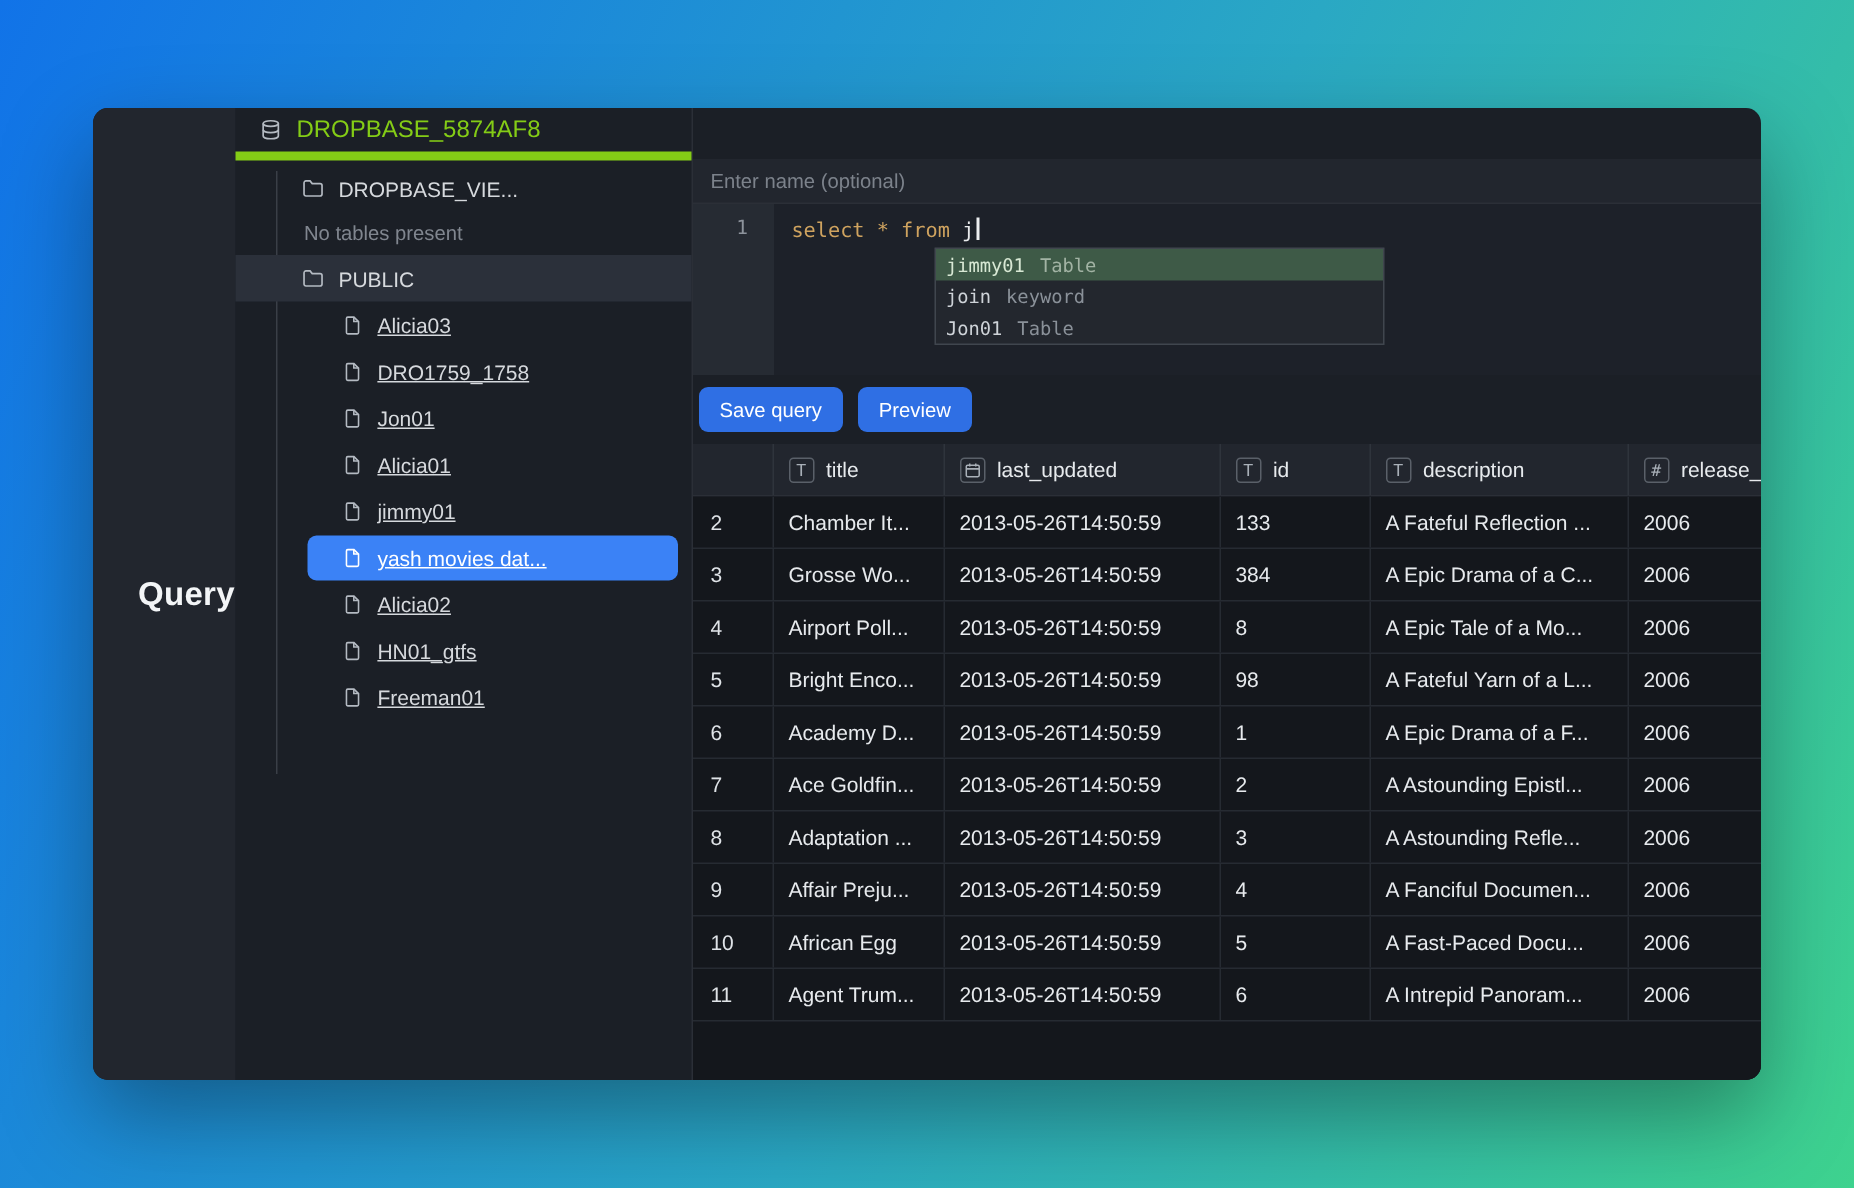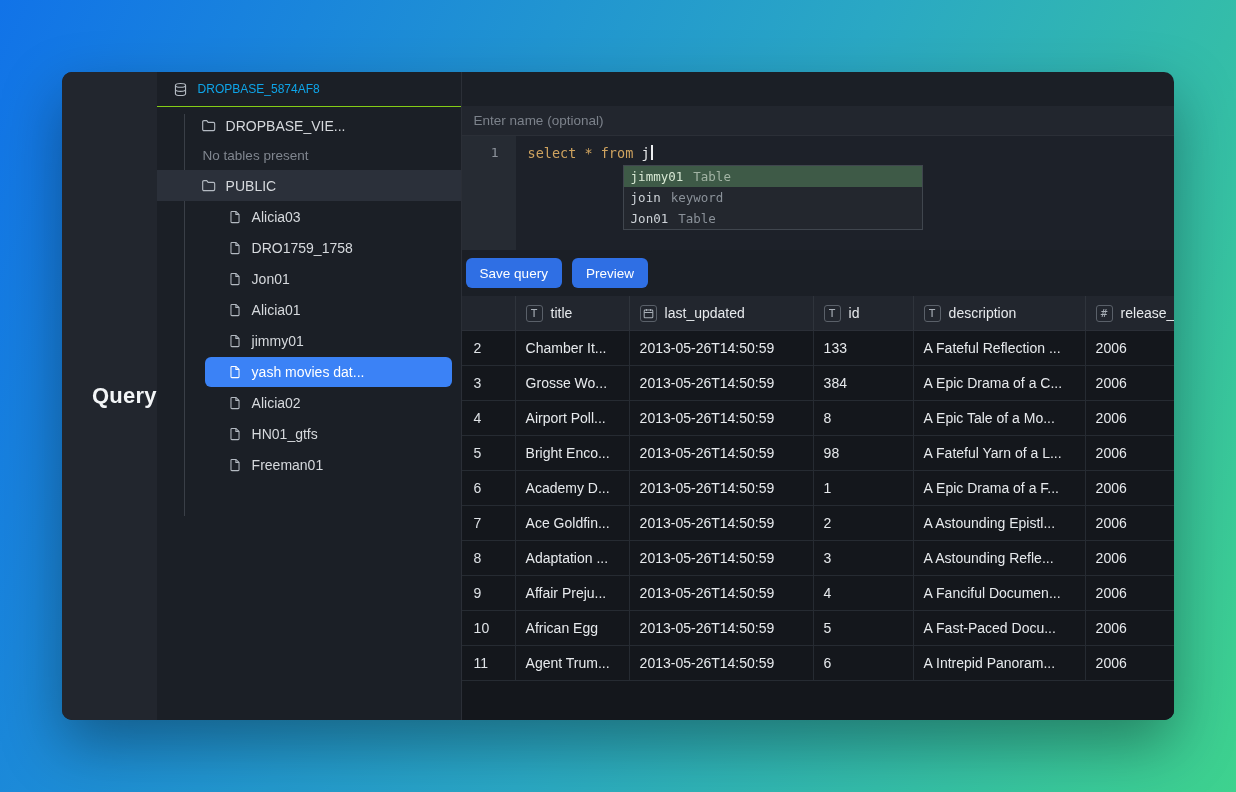--- a/index.html
+++ b/index.html
@@ -15,28 +15,28 @@
     box-shadow:0 24px 60px rgba(0,0,0,.35);
     display:flex; flex-direction:row;
   }
   .titlebar { flex:0 0 80px; background:#22262e; display:flex; align-items:center; padding-left:30px; }
   .titlebar .title { color:#f3f5f7; font-size:22px; font-weight:700; letter-spacing:.2px; }
   .win-body { flex:1; display:flex; min-height:0; }
 
   
   .sidebar { flex:0 0 305px; width:305px; background:#1b1f26; border-right:1px solid #2b2f37; position:relative; }
   .db-row { height:35px; display:flex; align-items:center; gap:10px; padding-left:16px;
-    border-bottom:1px solid #84cc16; color:#0ea5e9; font-size:12px; cursor:pointer; }
+    border-bottom:6px solid #84cc16; color:#84cc16; font-size:16px; cursor:pointer; }
   .indent-guide { position:absolute; left:27px; top:42px; width:1px; height:402px; background:#3a3f47; }
   .tree { padding-top:3px; position:relative; }
   .tree-item { display:flex; align-items:center; gap:10px; color:#d6d9dd; font-size:14px; cursor:pointer; }
   .tree-item.folder { height:31px; padding-left:44px; }
   .tree-item.folder.active { background:#2b303a; }
   .tree-item.empty { height:29px; padding-left:46px; color:#80868f; font-size:13.5px; cursor:default; }
-  .tree-item.table { height:30px; margin:1px 9px 1px 48px; padding-left:23px; border-radius:6px; }
+  .tree-item.table { height:30px; margin:1px 9px 1px 48px; padding-left:23px; border-radius:6px;text-decoration:underline; }
   .tree-item.table.selected { background:#3b82f6; color:#ffffff;text-align:center; }
   .tree-icon { display:inline-flex; color:#b4bac2; }
   .tree-item.table.selected .tree-icon { color:#ffffff; }
   .tree-icon svg { display:block; }
 
   
   .main { flex:1; min-width:0; display:flex; flex-direction:column; background:#1b1f26;margin-top:34px; }
   .name-row { flex:0 0 30px; background:#22262e; border-bottom:1px solid #2b2f37; display:flex; align-items:center; }
   .name-input { width:100%; height:100%; background:transparent; border:none; outline:none;
     color:#dfe2e6; font-size:13.5px; padding:0 12px; font-family:"Liberation Sans",sans-serif; }

